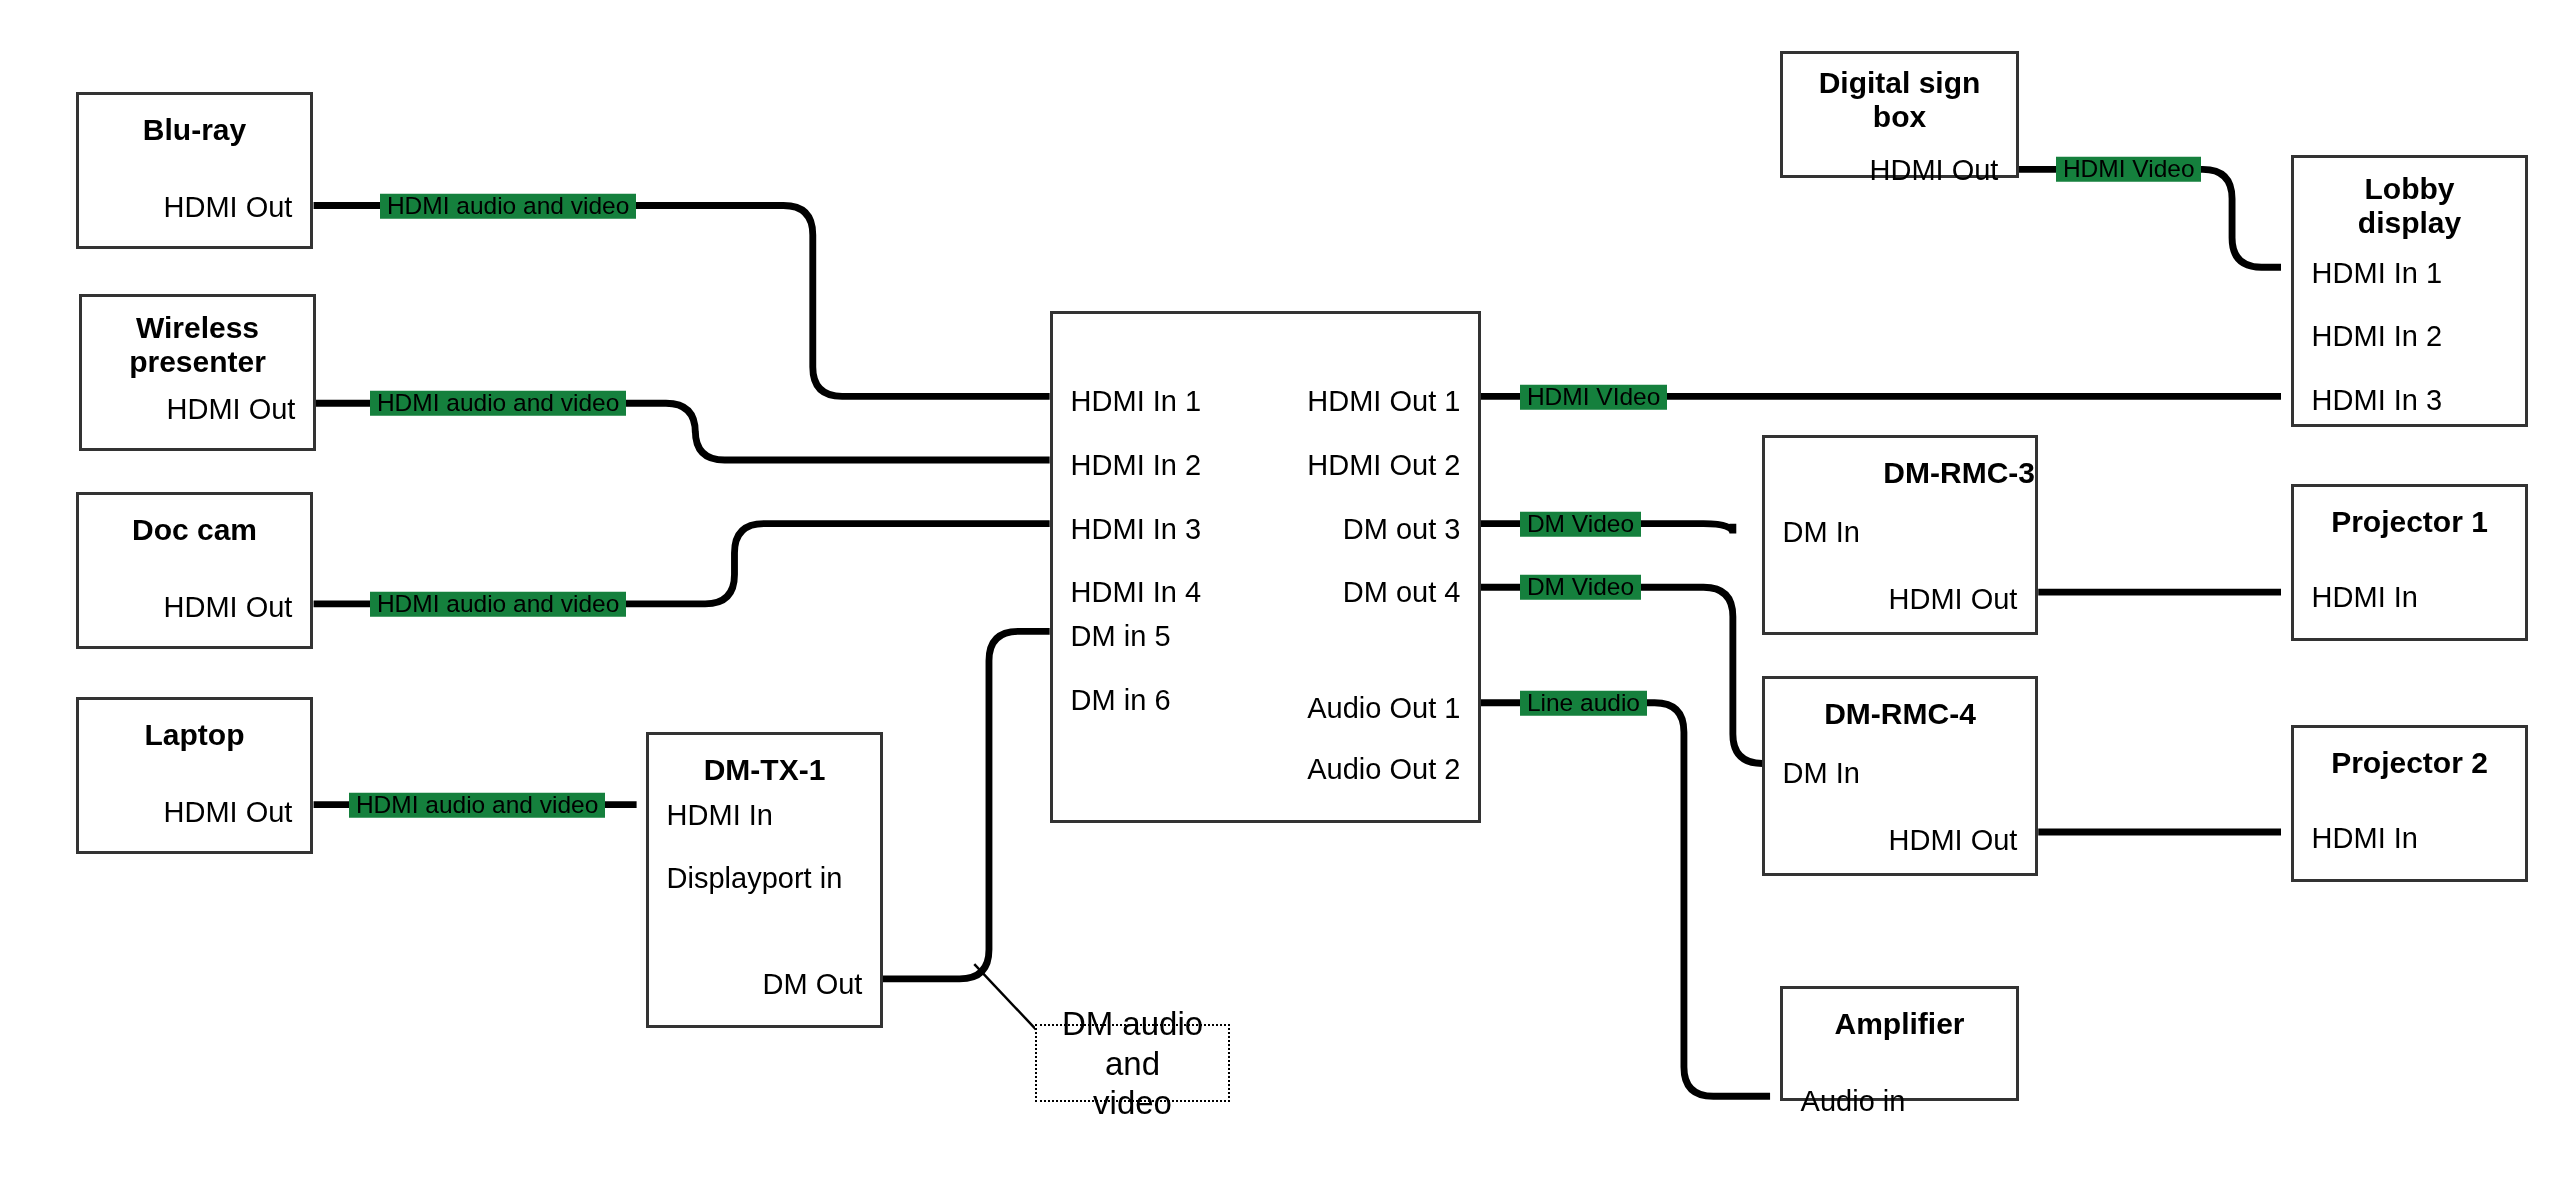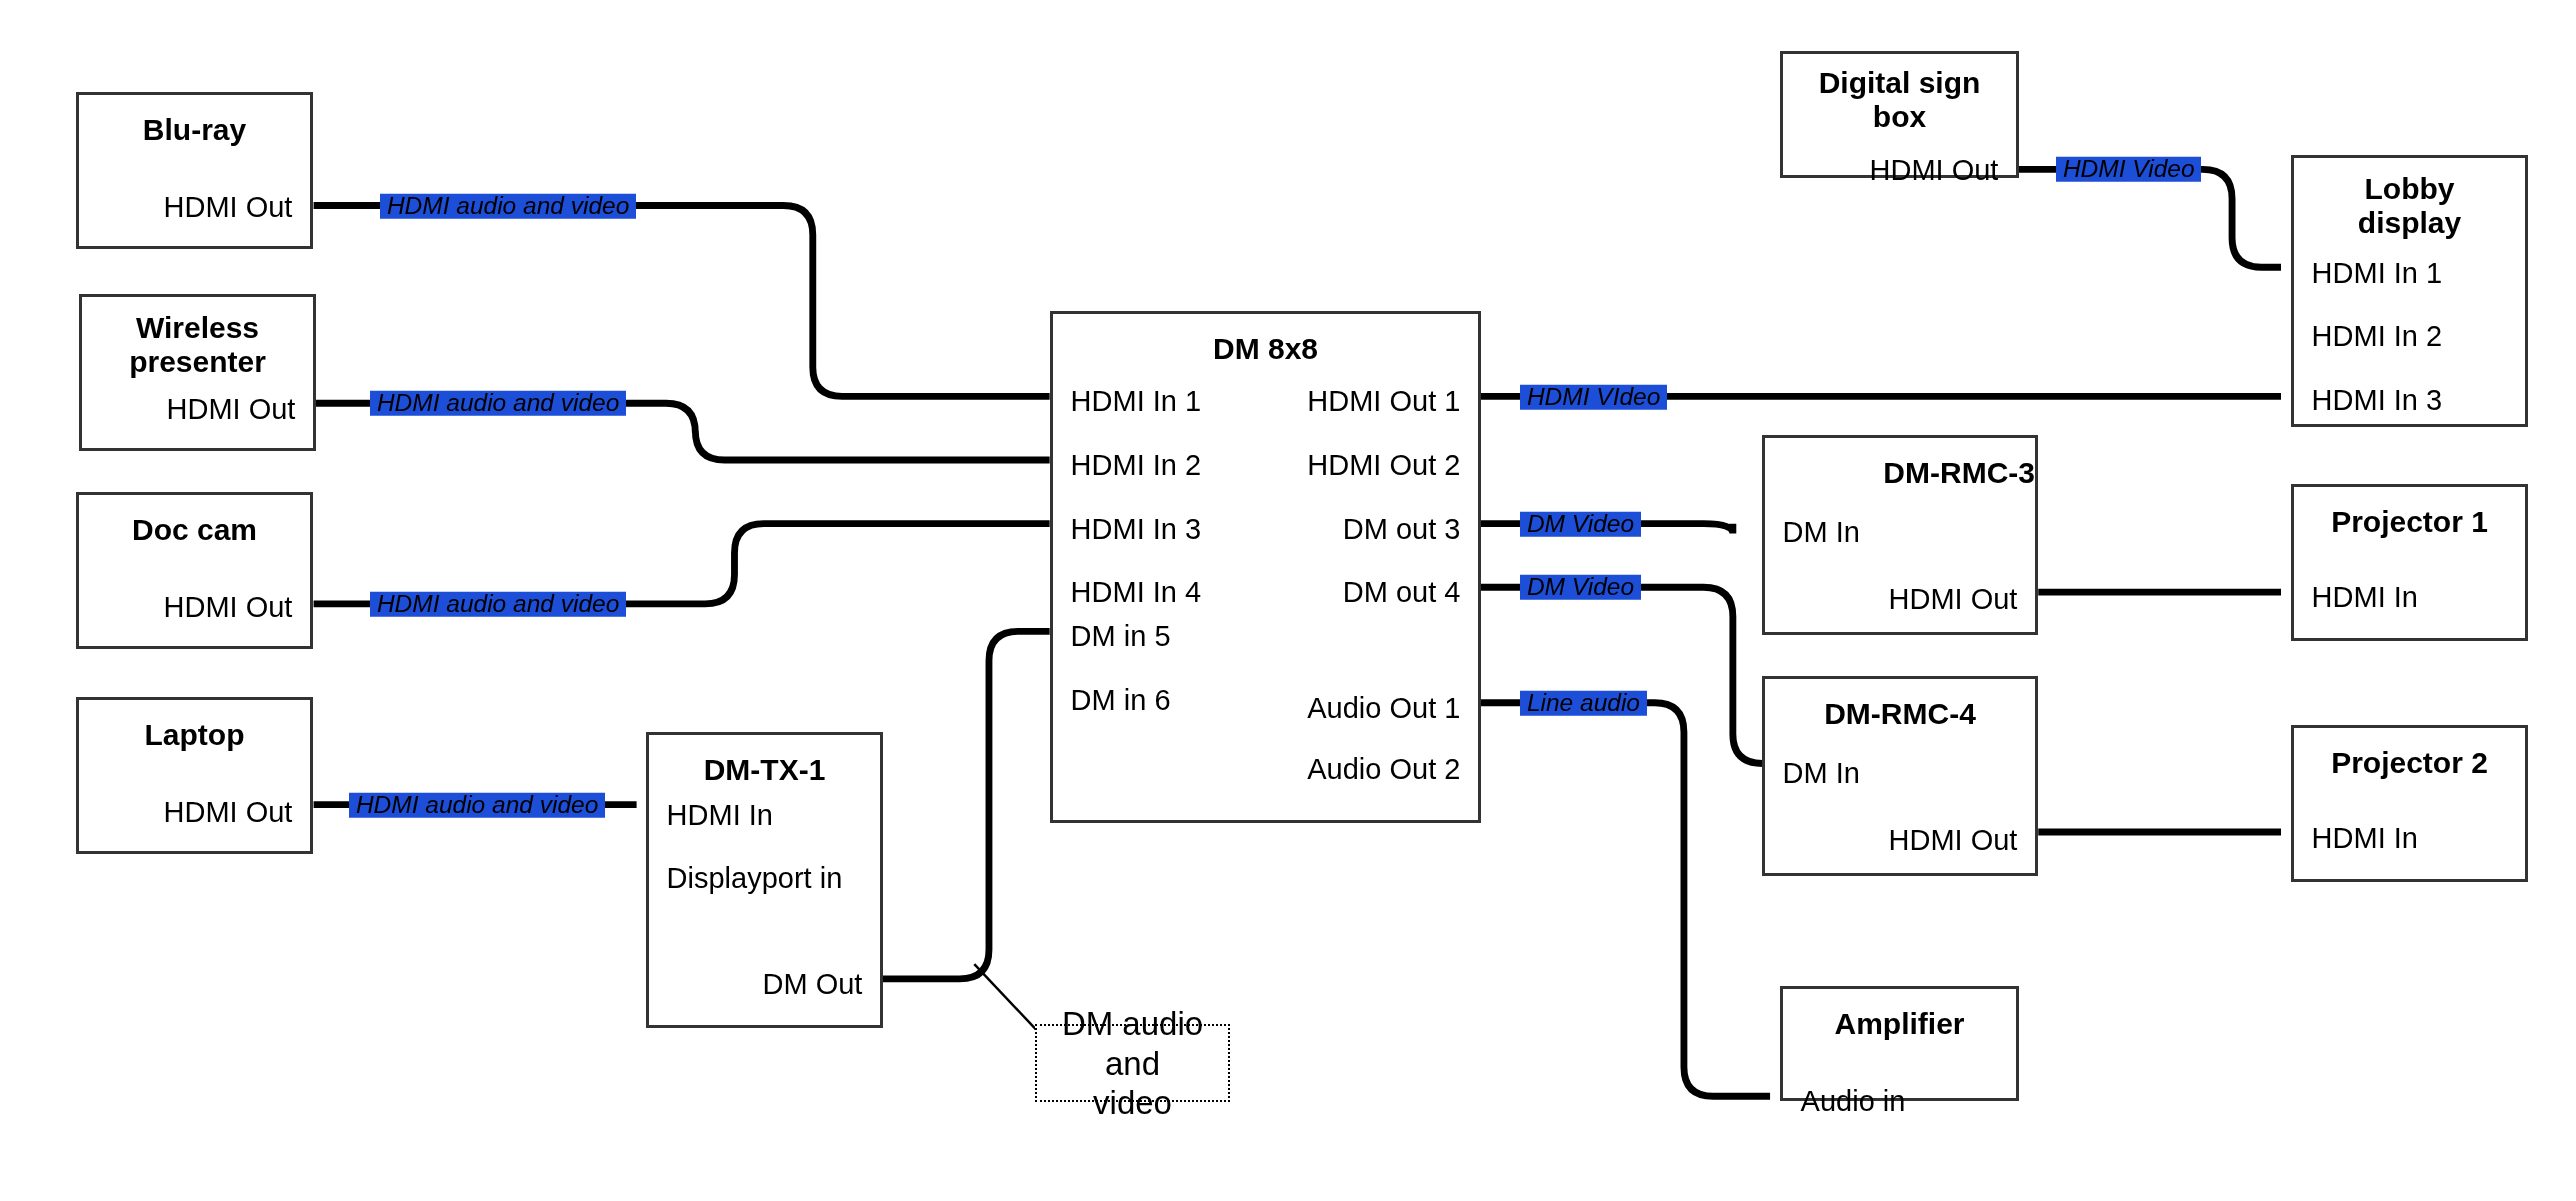--- a/index.html
+++ b/index.html
@@ -52,27 +52,26 @@
     text-align: center;
     font-size: 33px;
     color: #000000;
     line-height: 1.2;
     white-space: pre-line;
   }
   .edge-label {
     position: absolute;
     font-size: 24.5px;
     color: #000000;
-    background: #1d4ed8;
+    background: #15803d;
     white-space: nowrap;
     padding: 0 6.9px;
     transform: translateY(-50%);
     z-index: 4;
     line-height: 1;
-    font-style: italic;
   }
   svg.wires {
     position: absolute;
     left: 0; top: 0;
     width: 2576px;
     height: 1201px;
     z-index: 1;
     pointer-events: none;
   }
   svg.wires path, svg.wires line { fill: none; }
@@ -138,21 +137,20 @@
   </div>
 
   <div class="node" style="left:646px; top:732px; width:237px; height:296px;">
     <div class="node-title" style="top:17.6px;">DM-TX-1</div>
     <div class="port left" style="top:66px;">HDMI In</div>
     <div class="port left" style="top:129px;">Displayport in</div>
     <div class="port right" style="top:235px;">DM Out</div>
   </div>
 
   <div class="node" style="left:1050px; top:311px; width:431px; height:512px;">
-    <div class="node-title" style="top:17.6px;">DM 8x8</div>
     <div class="port left" style="top:73px;">HDMI In 1</div>
     <div class="port left" style="top:137px;">HDMI In 2</div>
     <div class="port left" style="top:201px;">HDMI In 3</div>
     <div class="port left" style="top:264px;">HDMI In 4</div>
     <div class="port left" style="top:308px;">DM in 5</div>
     <div class="port left" style="top:372px;">DM in 6</div>
     <div class="port right" style="top:73px;">HDMI Out 1</div>
     <div class="port right" style="top:137px;">HDMI Out 2</div>
     <div class="port right" style="top:201px;">DM out 3</div>
     <div class="port right" style="top:264px;">DM out 4</div>

